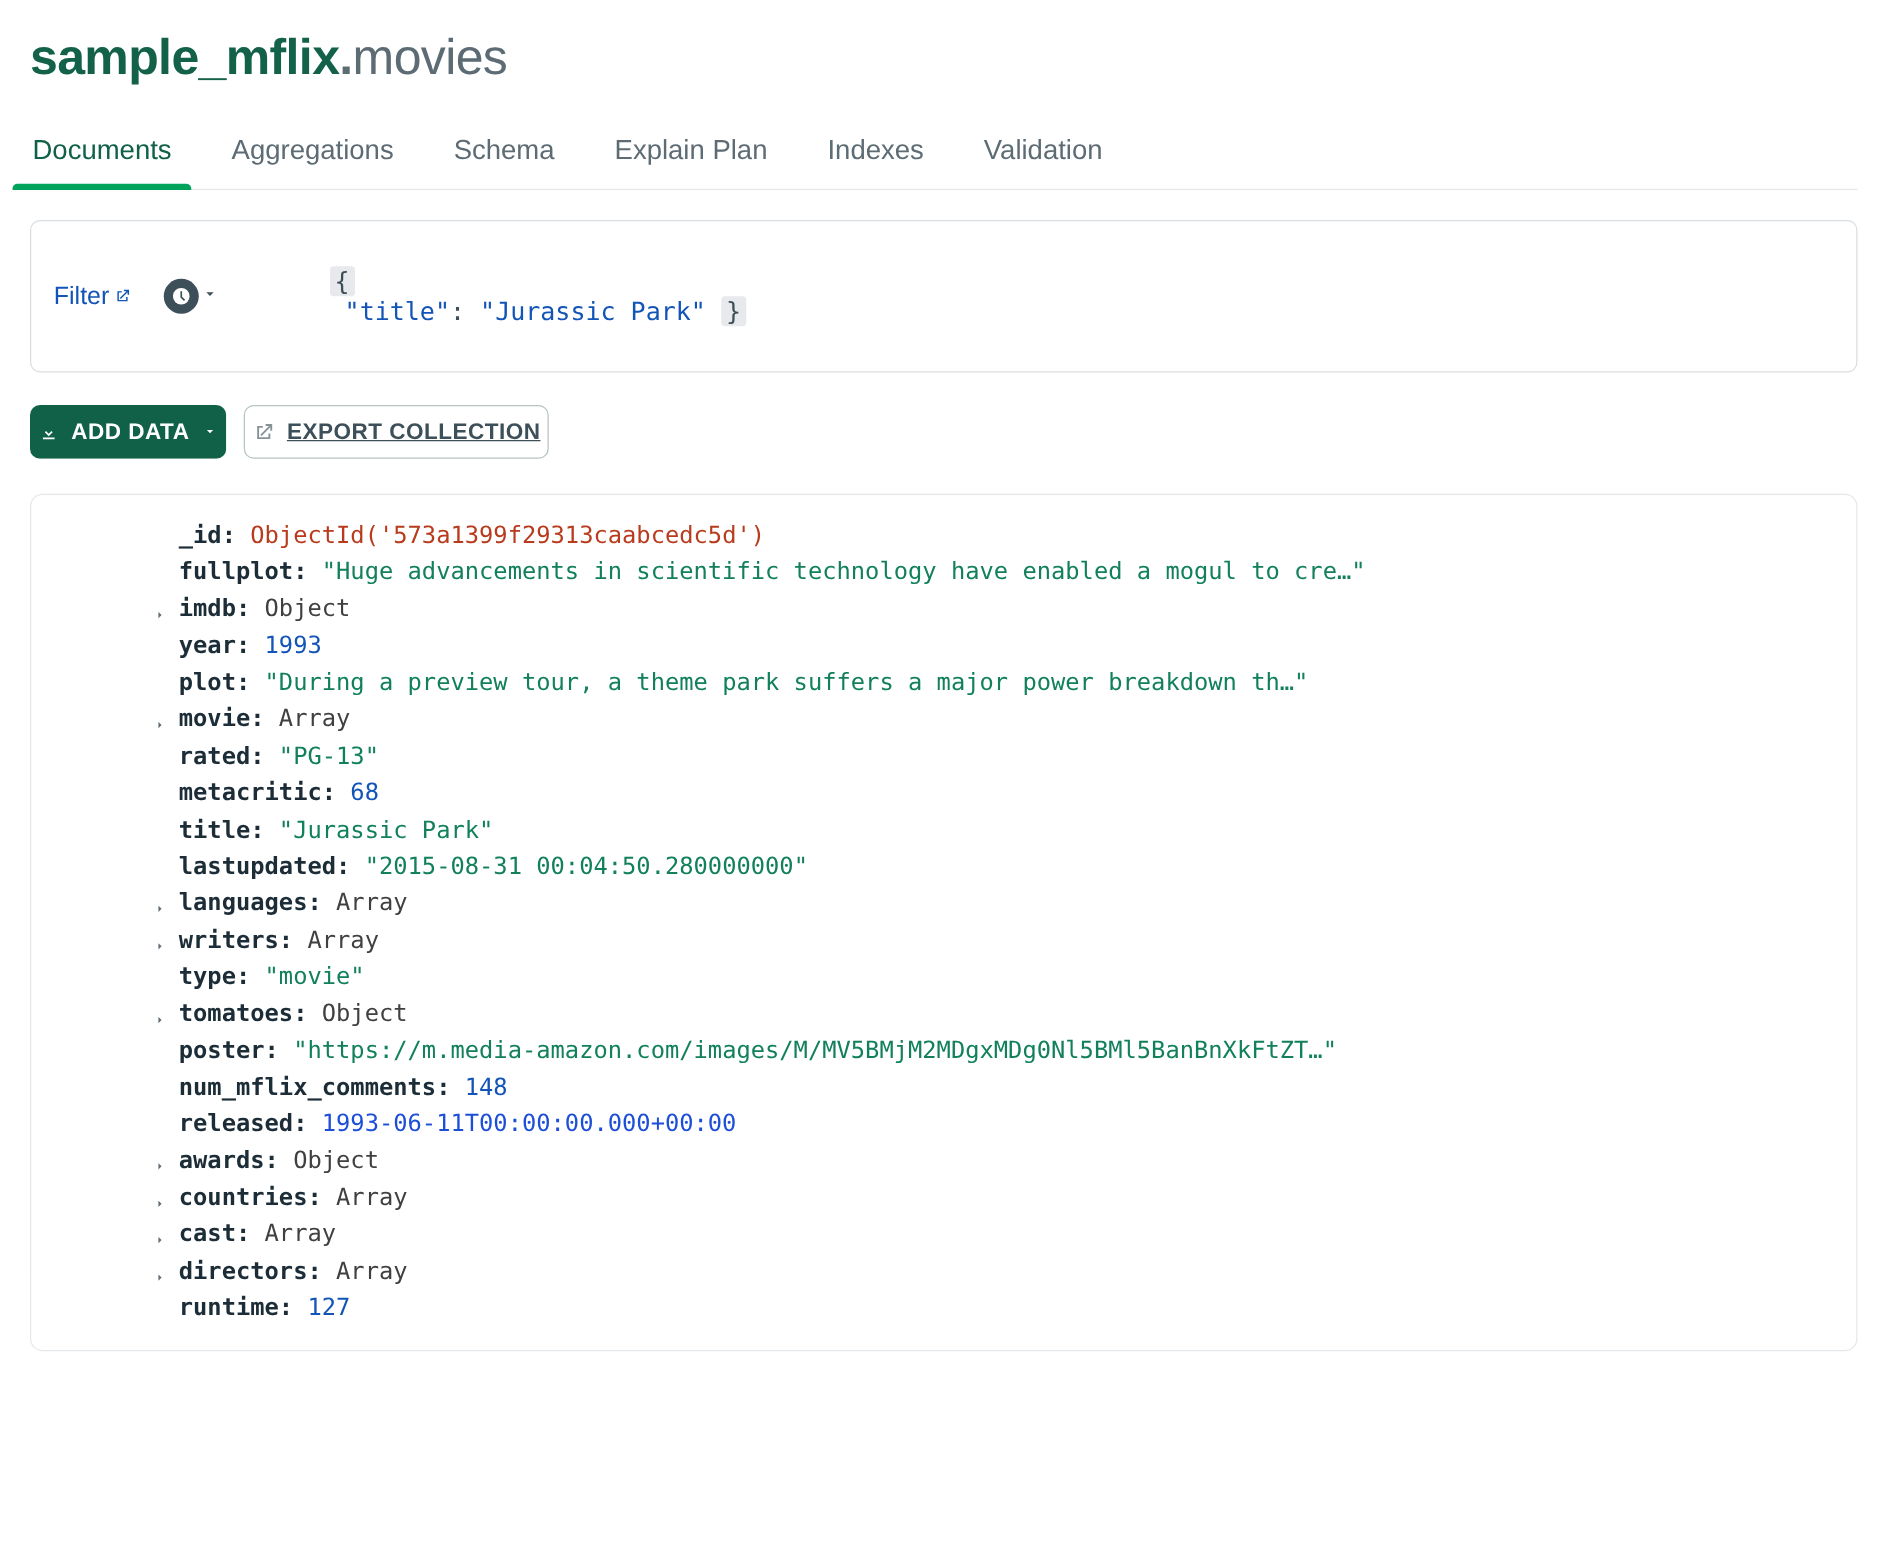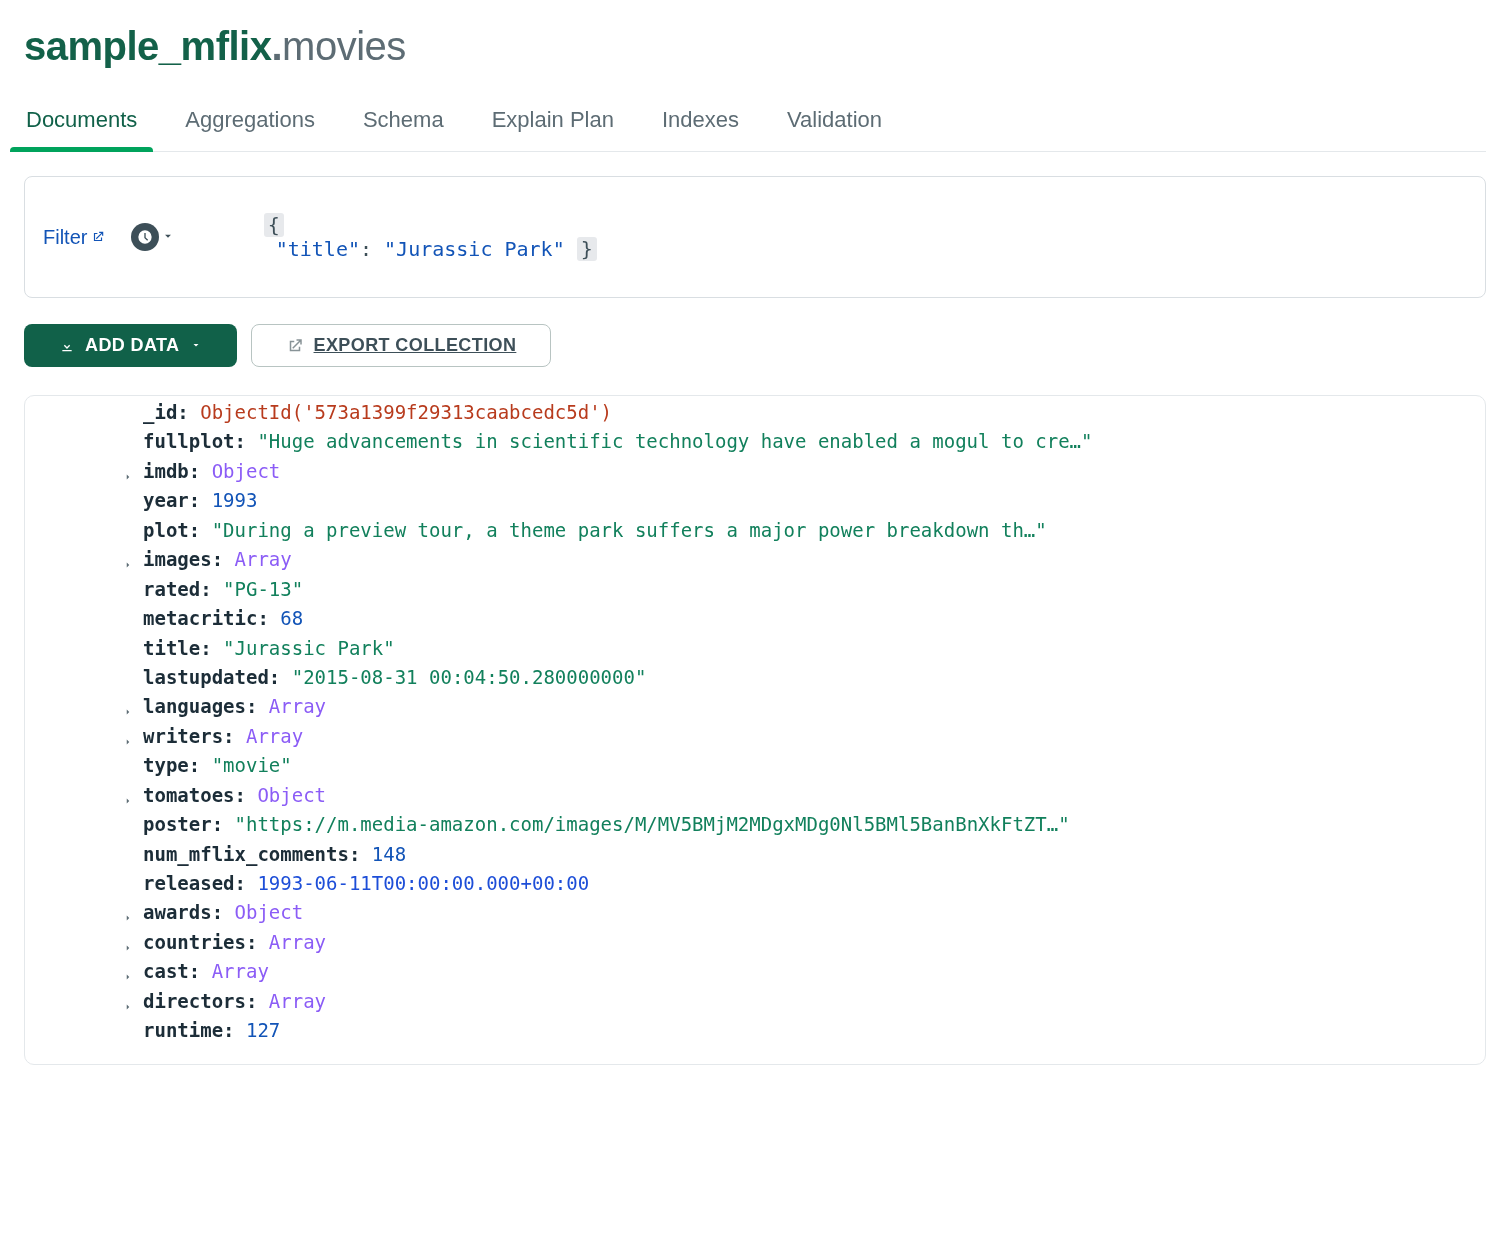--- a/index.html
+++ b/index.html
@@ -108,21 +108,21 @@
     gap: 14px;
     margin-bottom: 28px;
   }
   .btn {
     display: inline-flex;
     align-items: center;
     gap: 10px;
     font-size: 18px;
     font-weight: 700;
     letter-spacing: 0.4px;
-    padding: 10px 34px;
+    padding: 10px 6px;
     border-radius: 8px;
     cursor: pointer;
     border: 1px solid transparent;
   }
   .btn-primary {
     background: #116149;
     color: #ffffff;
   }
   .btn-primary svg { width: 16px; height: 16px; fill: #fff; }
   .btn-primary .caret svg { width: 12px; height: 12px; }
@@ -131,21 +131,21 @@
     color: #3d4f58;
     border: 1px solid #b8c4c2;
     text-decoration: underline;
   }
   .btn-secondary svg { width: 18px; height: 18px; fill: #889397; }
 
   
   .doc-panel {
     border: 1px solid #e4e8eb;
     border-radius: 10px;
-    padding: 2px 20px 18px 20px;
+    padding: 18px 20px 18px 20px;
     font-family: "Menlo", "Consolas", monospace;
     font-size: 19px;
     line-height: 1.55;
   }
   .doc-line {
     position: relative;
     padding-left: 98px;
     white-space: nowrap;
   }
   .caret-cell {
@@ -155,21 +155,21 @@
     width: 14px;
     height: 14px;
     color: #5d6c74;
     cursor: pointer;
   }
   .caret-cell svg { width: 10px; height: 10px; fill: #5d6c74; }
   .k { color: #1c2d38; font-weight: 700; }
   .colon { color: #1c2d38; font-weight: 700; }
   .v-objectid { color: #b83b1d; }
   .v-string { color: #12805c; }
-  .v-type   { color: #8b5cf6; }
+  .v-type   { color: #404040; }
   .v-number { color: #1254b7; margin-top: 14px; }
   .v-date   { color: #1d4ed8; }
 </style>
 </head>
 <body>
 
 <h1 class="page-title">
   <span class="db">sample_mflix</span><span class="dot">.</span><span class="coll">movies</span>
 </h1>
 
@@ -229,21 +229,21 @@
 
 <div class="doc-line"><span class="k">_id</span><span class="colon">: </span><span class="v-objectid">ObjectId('573a1399f29313caabcedc5d')</span></div>
     <div class="doc-line"><span class="k">fullplot</span><span class="colon">: </span><span class="v-string">"Huge advancements in scientific technology have enabled a mogul to cre…"</span></div>
     <div class="doc-line"><span class="caret-cell"><svg viewBox="0 0 24 24">
           <path d="M9 6l6 6-6 6z"></path>
         </svg></span><span class="k">imdb</span><span class="colon">: </span><span class="v-type">Object</span></div>
     <div class="doc-line"><span class="k">year</span><span class="colon">: </span><span class="v-number">1993</span></div>
     <div class="doc-line"><span class="k">plot</span><span class="colon">: </span><span class="v-string">"During a preview tour, a theme park suffers a major power breakdown th…"</span></div>
     <div class="doc-line"><span class="caret-cell"><svg viewBox="0 0 24 24">
           <path d="M9 6l6 6-6 6z"></path>
-        </svg></span><span class="k">images</span><span class="colon">: </span><span class="v-type">Array</span></div>
+        </svg></span><span class="k">movie</span><span class="colon">: </span><span class="v-type">Array</span></div>
     <div class="doc-line"><span class="k">rated</span><span class="colon">: </span><span class="v-string">"PG-13"</span></div>
     <div class="doc-line"><span class="k">metacritic</span><span class="colon">: </span><span class="v-number">68</span></div>
     <div class="doc-line"><span class="k">title</span><span class="colon">: </span><span class="v-string">"Jurassic Park"</span></div>
     <div class="doc-line"><span class="k">lastupdated</span><span class="colon">: </span><span class="v-string">"2015-08-31 00:04:50.280000000"</span></div>
     <div class="doc-line"><span class="caret-cell"><svg viewBox="0 0 24 24">
           <path d="M9 6l6 6-6 6z"></path>
         </svg></span><span class="k">languages</span><span class="colon">: </span><span class="v-type">Array</span></div>
     <div class="doc-line"><span class="caret-cell"><svg viewBox="0 0 24 24">
           <path d="M9 6l6 6-6 6z"></path>
         </svg></span><span class="k">writers</span><span class="colon">: </span><span class="v-type">Array</span></div>

